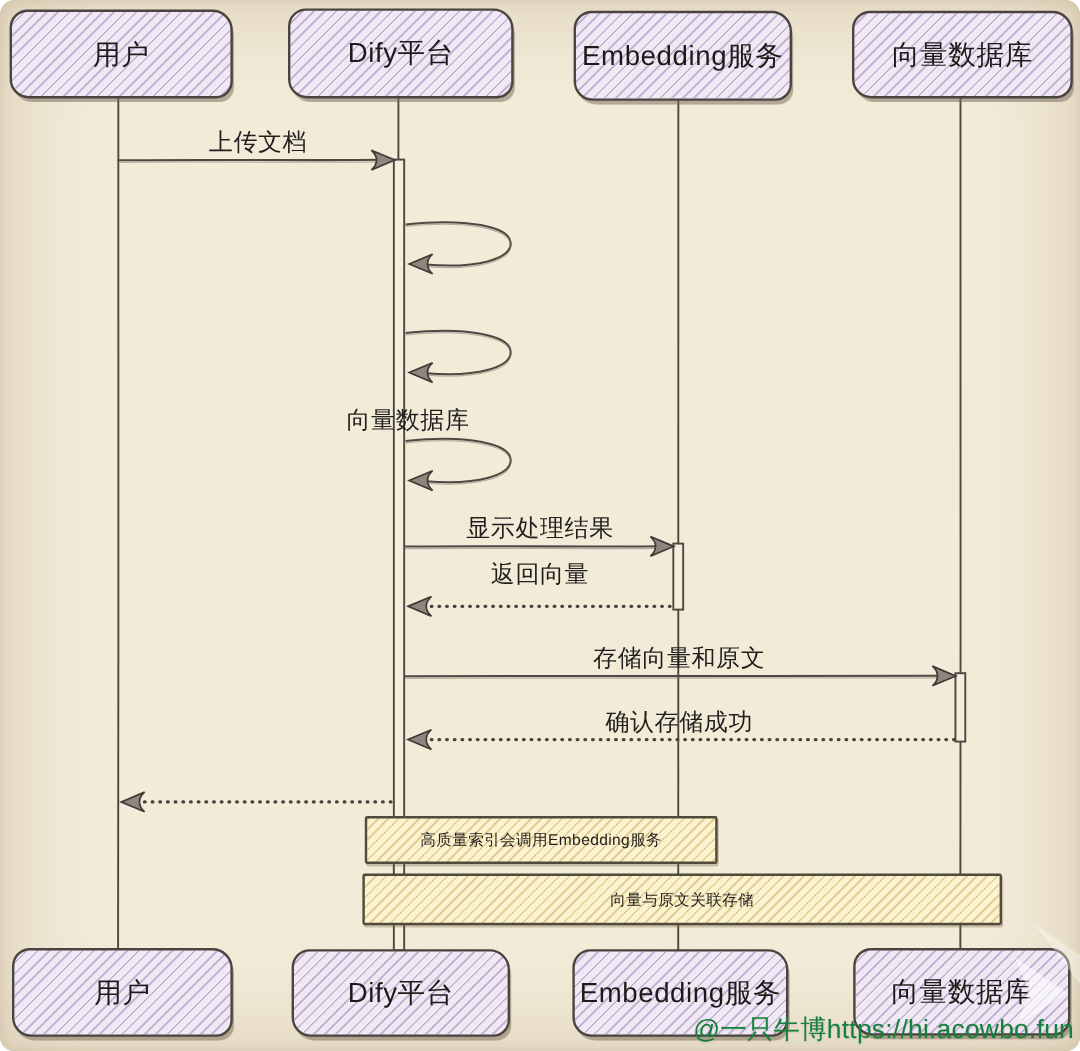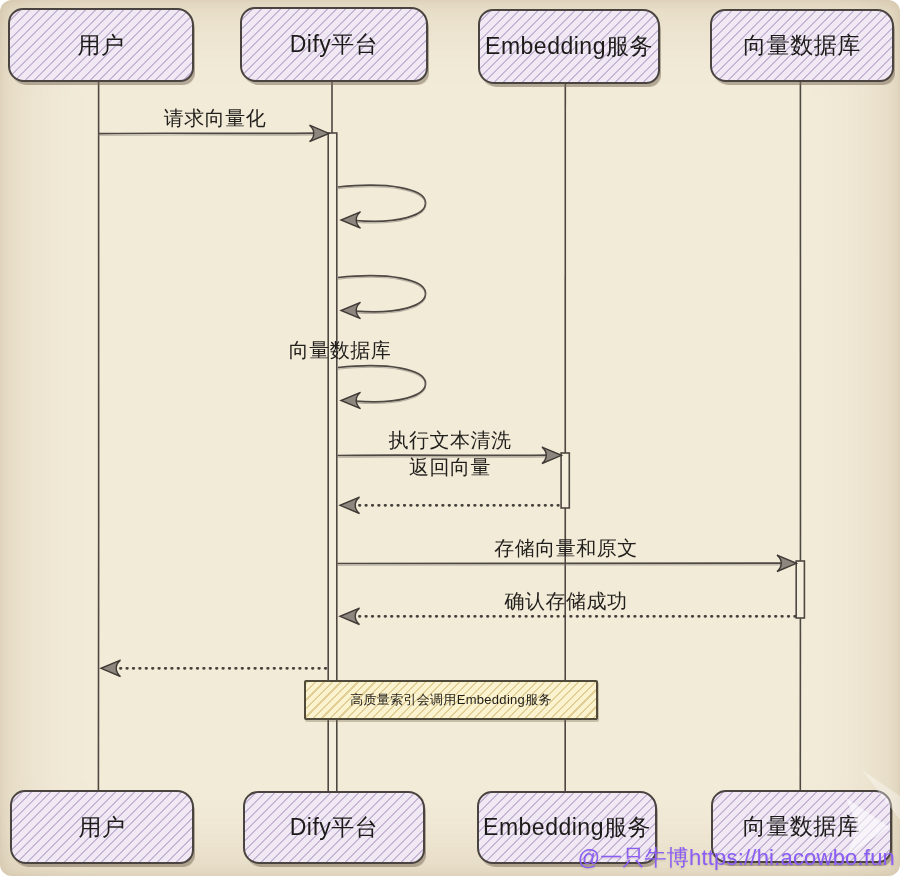--- a/index.html
+++ b/index.html
@@ -33,21 +33,21 @@
   .note{
     position:absolute;display:flex;align-items:center;justify-content:center;
     background-color:#fbf3cf;
     background-image:repeating-linear-gradient(135deg, rgba(205,177,103,.55) 0 1.5px, rgba(0,0,0,0) 1.5px 6px);
     border:2px solid #4f4a39;border-radius:2px;
     box-shadow:1px 2px 0 rgba(120,106,80,.35);
     font-size:13px;font-weight:500;color:#211f1c;letter-spacing:.3px;white-space:nowrap;
   }
   .watermark{
     position:absolute;right:5px;bottom:3px;z-index:9;
-    font-size:22px;color:#8b5cf6;letter-spacing:.2px;
+    font-size:22px;color:#15803d;letter-spacing:.2px;
     text-shadow:0 1px 2px rgba(70,58,44,.18);white-space:nowrap;
   }
 </style>
 </head>
 <body>
 
 <div class="stage">
 
   <svg class="layer" viewBox="0 0 900 876">
     <defs>
@@ -117,28 +117,29 @@
       <path class="dot" d="M114 668.3 L328 668.3"></path>
       <use href="#ah" class="head" transform="translate(101 668.3) rotate(180)"></use>
     </g>
   </svg>
 
   <div class="actor" style="left:8px;top:8px;width:182px;height:70px">用户</div>
   <div class="actor" style="left:240px;top:7px;width:184px;height:71px">Dify平台</div>
   <div class="actor" style="left:478px;top:9px;width:178px;height:71px">Embedding服务</div>
   <div class="actor" style="left:710px;top:9px;width:180px;height:69px">向量数据库</div>
 
-  <div class="msg" style="left:215px;top:105px">请求向量化</div>
+  <div class="msg" style="left:215px;top:105px">上传文档</div>
   <div class="msg" style="left:340px;top:337px">向量数据库</div>
-  <div class="msg" style="left:450px;top:427px">执行文本清洗</div>
-  <div class="msg" style="left:450px;top:454px">返回向量</div>
+  <div class="msg" style="left:450px;top:427px">显示处理结果</div>
+  <div class="msg" style="left:450px;top:465px">返回向量</div>
   <div class="msg" style="left:566px;top:588px">确认存储成功</div>
   <div class="msg" style="left:566px;top:535px">存储向量和原文</div>
 
   <div class="note" style="left:304px;top:680px;width:290px;height:36px">高质量索引会调用Embedding服务</div>
+  <div class="note" style="left:302px;top:728px;width:529px;height:39px">向量与原文关联存储</div>
 
   <div class="actor" style="left:10px;top:790px;width:180px;height:70px">用户</div>
   <div class="actor" style="left:243px;top:791px;width:178px;height:69px">Dify平台</div>
   <div class="actor" style="left:477px;top:791px;width:176px;height:69px">Embedding服务</div>
   <div class="actor" style="left:711px;top:790px;width:177px;height:69px">向量数据库</div>
 
   <svg class="layer" style="z-index:8;pointer-events:none" viewBox="0 0 900 876">
     <path d="M846 798 L889 827 L846 857 L858 827 Z" fill="#ffffff" opacity="0.55"></path>
     <path d="M862 770 L900 796 L900 820 Z" fill="#ffffff" opacity="0.35"></path>
   </svg>

